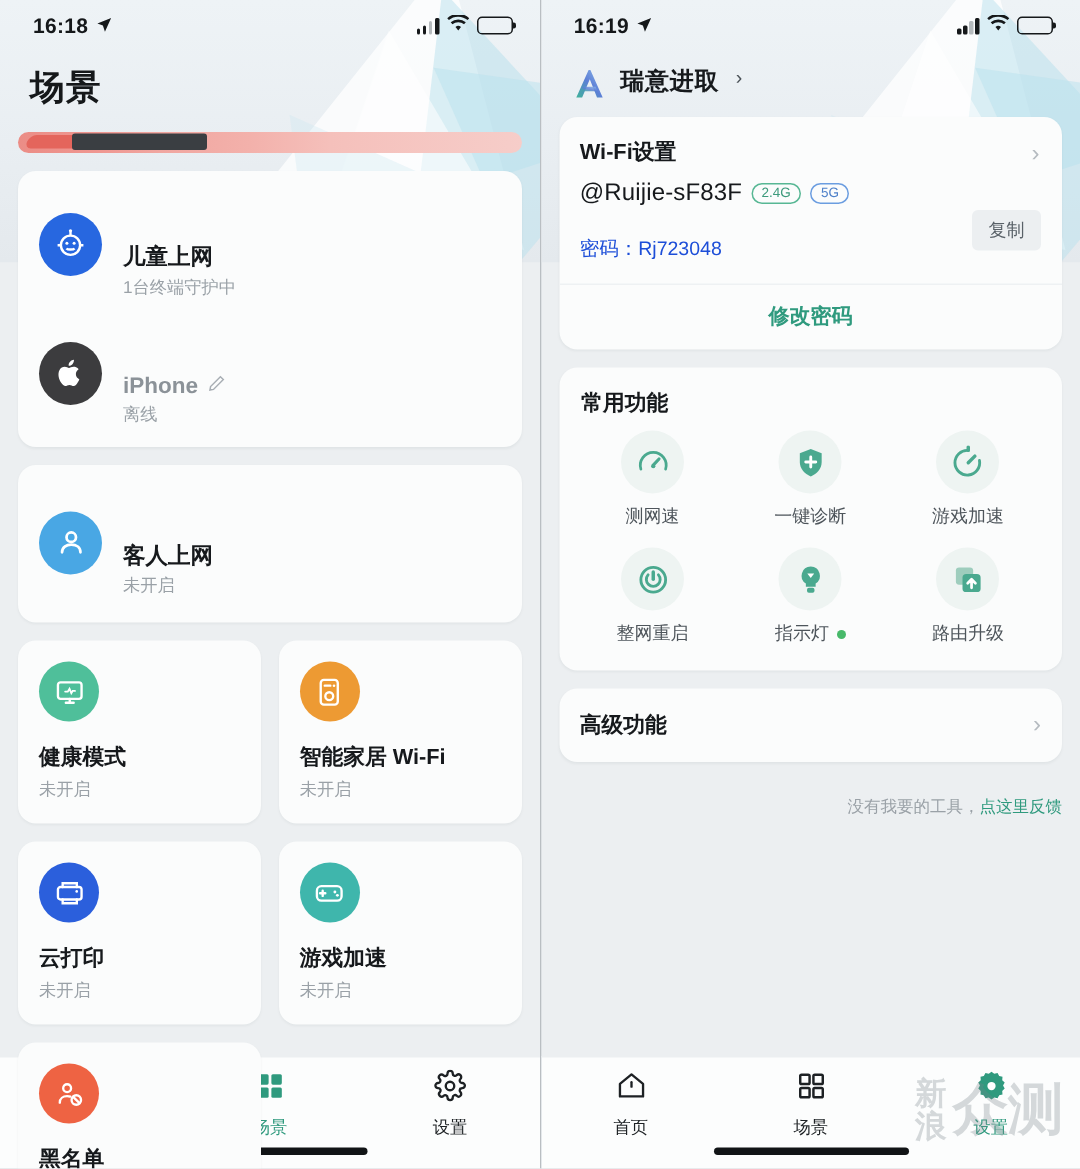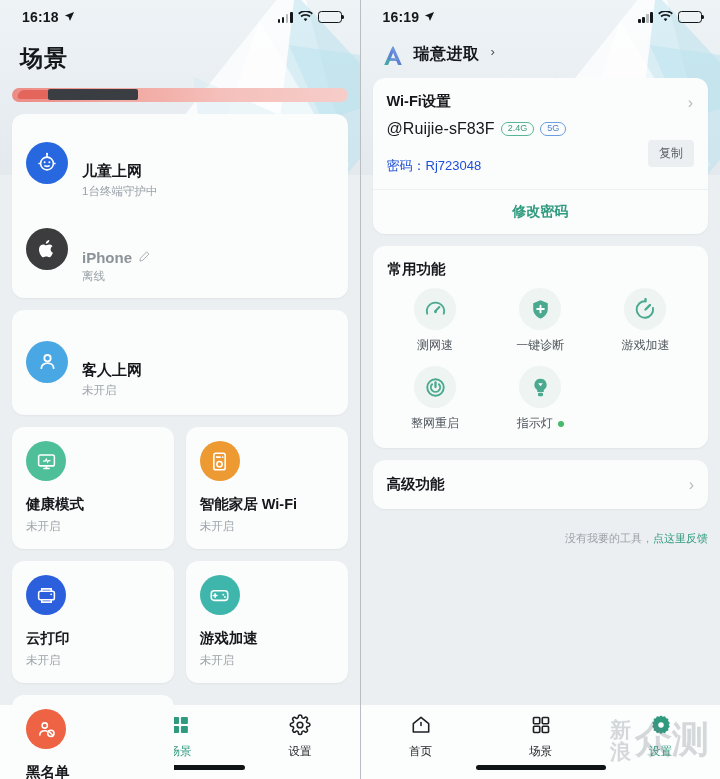--- a/index.html
+++ b/index.html
@@ -487,20 +487,30 @@
                   <rect x="9.4" y="17.6" width="5.2" height="3.4" rx="1.3" fill="#4aa98f"></rect>
                   <path d="M9.6 7.6h4.8L12 10.8z" fill="#fff"></path>
                 </svg>
             </span>
             <span class="tool-lb">
               <span>指示灯</span>
               <i class="dot-on"></i>
             </span>
           </div>
 
+          <div class="tool">
+            <span class="tool-ic">
+              <svg width="23" height="23" viewBox="0 0 24 24">
+                  <rect x="3.4" y="3.4" width="12" height="12" rx="2.2" fill="#9ecdbd"></rect>
+                  <rect x="8" y="8" width="12.6" height="12.6" rx="2.6" fill="#4aa98f"></rect>
+                  <path d="M14.3 17.6v-5.4M11.6 14.4l2.7-2.7 2.7 2.7" stroke="#fff" stroke-width="1.9" fill="none" stroke-linecap="round" stroke-linejoin="round"></path>
+                </svg>
+            </span>
+            <span class="tool-lb">路由升级</span>
+          </div>
         </div>
       </div>
 
       <div class="card adv-card">
         <span class="adv-t">高级功能</span>
         <span class="chev">›</span>
       </div>
 
       <div class="feedback">
         <span>没有我要的工具，</span><a href="#">点这里反馈</a>

